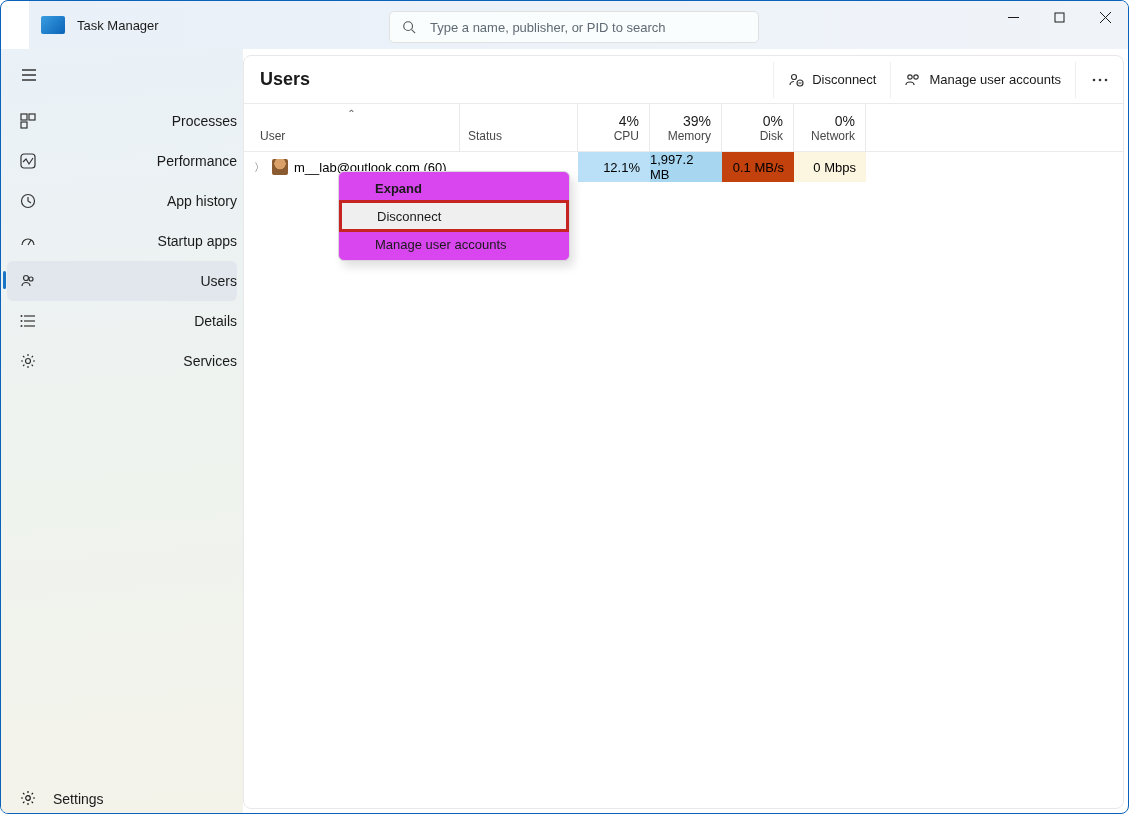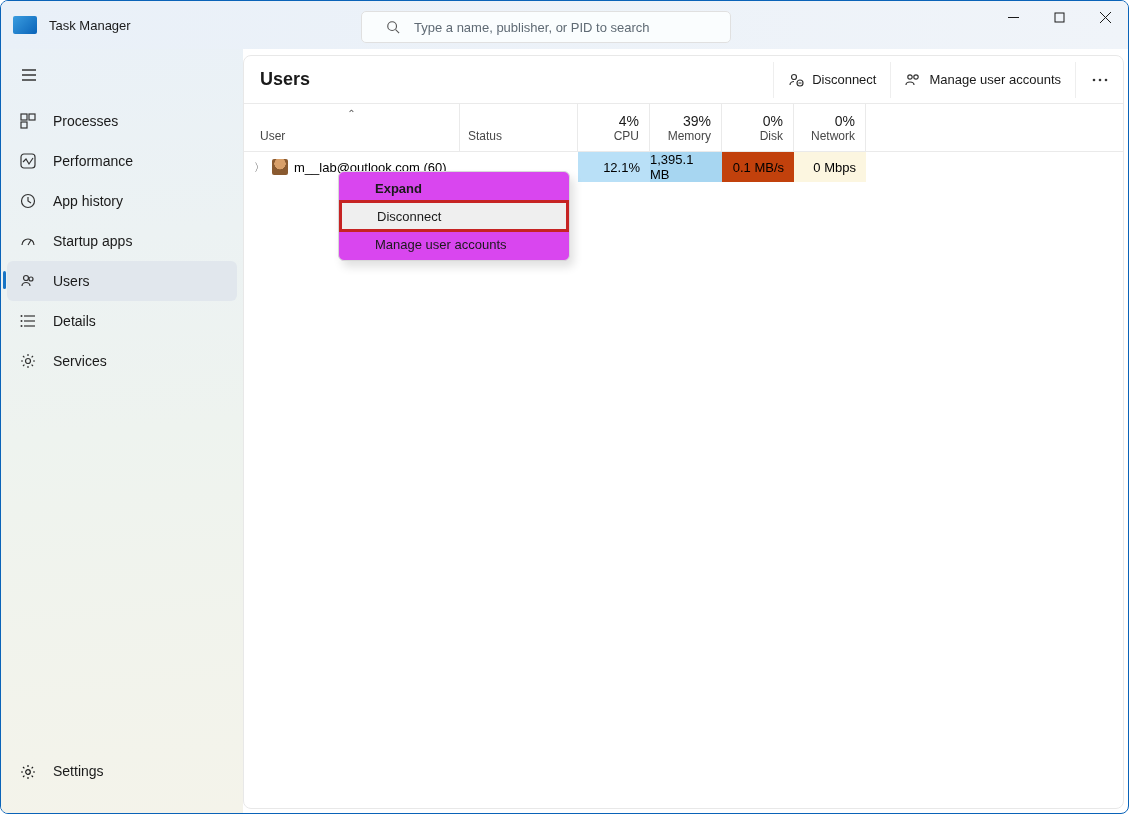--- a/index.html
+++ b/index.html
@@ -1,36 +1,36 @@
 <!DOCTYPE html>
 <html><head>
 <meta charset="utf-8">
 <style>
 * { box-sizing: border-box; margin: 0; padding: 0; font-family: "Segoe UI", sans-serif; }
 body { width: 1129px; height: 814px; background: #fff; overflow: hidden; position: relative; border: 1px solid #0a63b8; border-radius: 8px; }
 
 
-.titlebar { height: 48px; display: flex; align-items: center; background: linear-gradient(to right, #e9f0f8, #f0f4f9); position: relative; }
+.titlebar { height: 48px; display: flex; align-items: center; background: linear-gradient(to right, #e9f0f8, #f0f4f9); position: relative; margin-left: 28px; }
 .titlebar .appicon { width: 24px; height: 18px; margin-left: 12px; background: linear-gradient(135deg,#3a9de0,#0a63b8); border-radius: 2px; }
 .titlebar .apptitle { margin-left: 12px; font-size: 13px; color: #1a1a1a; }
-.searchbox { position: absolute; left: 360px; top: 10px; width: 370px; height: 32px; background: #fafdfe; border: 1px solid #e0e0e0; border-radius: 5px; display: flex; align-items: center; padding: 0 24px; }
+.searchbox { position: absolute; left: 360px; top: 10px; width: 370px; height: 32px; background: #fafdfe; border: 1px solid #e0e0e0; border-radius: 5px; display: flex; align-items: center; padding: 0 12px; }
 .searchbox .sicon { width: 14px; height: 14px; margin-right: 14px; color: #555; }
 .searchbox .splace { font-size: 13px; color: #5f6a74; }
 .winctrls { position: absolute; right: 0; top: 0; display: flex; }
 .winbtn { width: 46px; height: 32px; display: flex; align-items: center; justify-content: center; color: #1a1a1a; }
 .winbtn svg { width: 11px; height: 11px; }
 
 
 .sidebar { position: absolute; left: 0; top: 48px; width: 242px; height: calc(100% - 48px); background: linear-gradient(175deg,#eaf1f7 0%, #eef3ef 50%, #f4f3ea 100%); display: flex; flex-direction: column; padding-top: 8px; }
 .hamburger { width: 40px; height: 36px; display: flex; align-items: center; justify-content: center; margin-left: 8px; margin-bottom: 8px; border-radius: 4px; }
-.navitem { height: 40px; display: flex; align-items: center; margin: 0 6px 0 6px; border-radius: 6px; padding-left: 12px; position: relative; font-size: 14px; color: #1a1a1a; }
+.navitem { height: 40px; display: flex; align-items: center; margin: 0 6px 0 6px; border-radius: 6px; padding-left: 12px; position: relative; font-size: 14px; color: #1a1a1a; justify-content: space-between; }
 .navitem .nicon { width: 18px; height: 18px; margin-right: 16px; display: flex; align-items:center; justify-content:center; color:#333; }
 .navitem.active { background: #e1e7ed; }
 .navitem.active::before { content:""; position:absolute; left:-4px; top:10px; width:3px; height:18px; background:#1975c5; border-radius:2px; }
-.settingsitem { margin-top: auto; height: 44px; display: flex; align-items:flex-start; padding-left: 18px; font-size: 14px; color:#1a1a1a; margin-bottom: 6px;}
+.settingsitem { margin-top: auto; height: 44px; display: flex; align-items:flex-end; padding-left: 18px; font-size: 14px; color:#1a1a1a; margin-bottom: 6px;}
 .settingsitem .nicon { width:18px; height:18px; margin-right:16px; display:flex; align-items:center; justify-content:center; }
 
 
 .main { position: absolute; left: 242px; top: 54px; right: 4px; bottom: 4px; background: #fff; border: 1px solid #e8e8e8; border-radius: 8px; }
 .mainhdr { height: 48px; display: flex; align-items:center; border-bottom: 1px solid #eaeaea; }
 .pagetitle { font-size: 18px; font-weight: 600; margin-left: 16px; color:#1a1a1a; }
 .hdrspacer { flex: 1; }
 .hdrbtn { height: 36px; display: flex; align-items:center; padding: 0 14px; font-size: 13px; color:#1a1a1a; border-left: 1px solid #eeeeee; }
 .hdrbtn:first-of-type { border-left: none; }
 .hdrbtn .hicon { width:16px; height:16px; margin-right: 8px; display:flex; align-items:center; justify-content:center; color:#333; }
@@ -258,21 +258,21 @@
   </div>
 
   <div class="datarow">
     <div class="cell cell-user">
       <span class="chev">〉</span>
       <span class="uavatar"></span>
       <span>m__lab@outlook.com (60)</span>
     </div>
     <div class="cell cell-status"></div>
     <div class="cell cell-metric cell-cpu">12.1%</div>
-    <div class="cell cell-metric cell-mem">1,395.1 MB</div>
+    <div class="cell cell-metric cell-mem">1,997.2 MB</div>
     <div class="cell cell-metric cell-disk">0.1 MB/s</div>
     <div class="cell cell-metric cell-net">0 Mbps</div>
   </div>
 </div>
 
 <div class="ctxmenu">
   <div class="ctxitem bold">Expand</div>
   <div class="ctxitem hl">Disconnect</div>
   <div class="ctxitem">Manage user accounts</div>
 </div>

